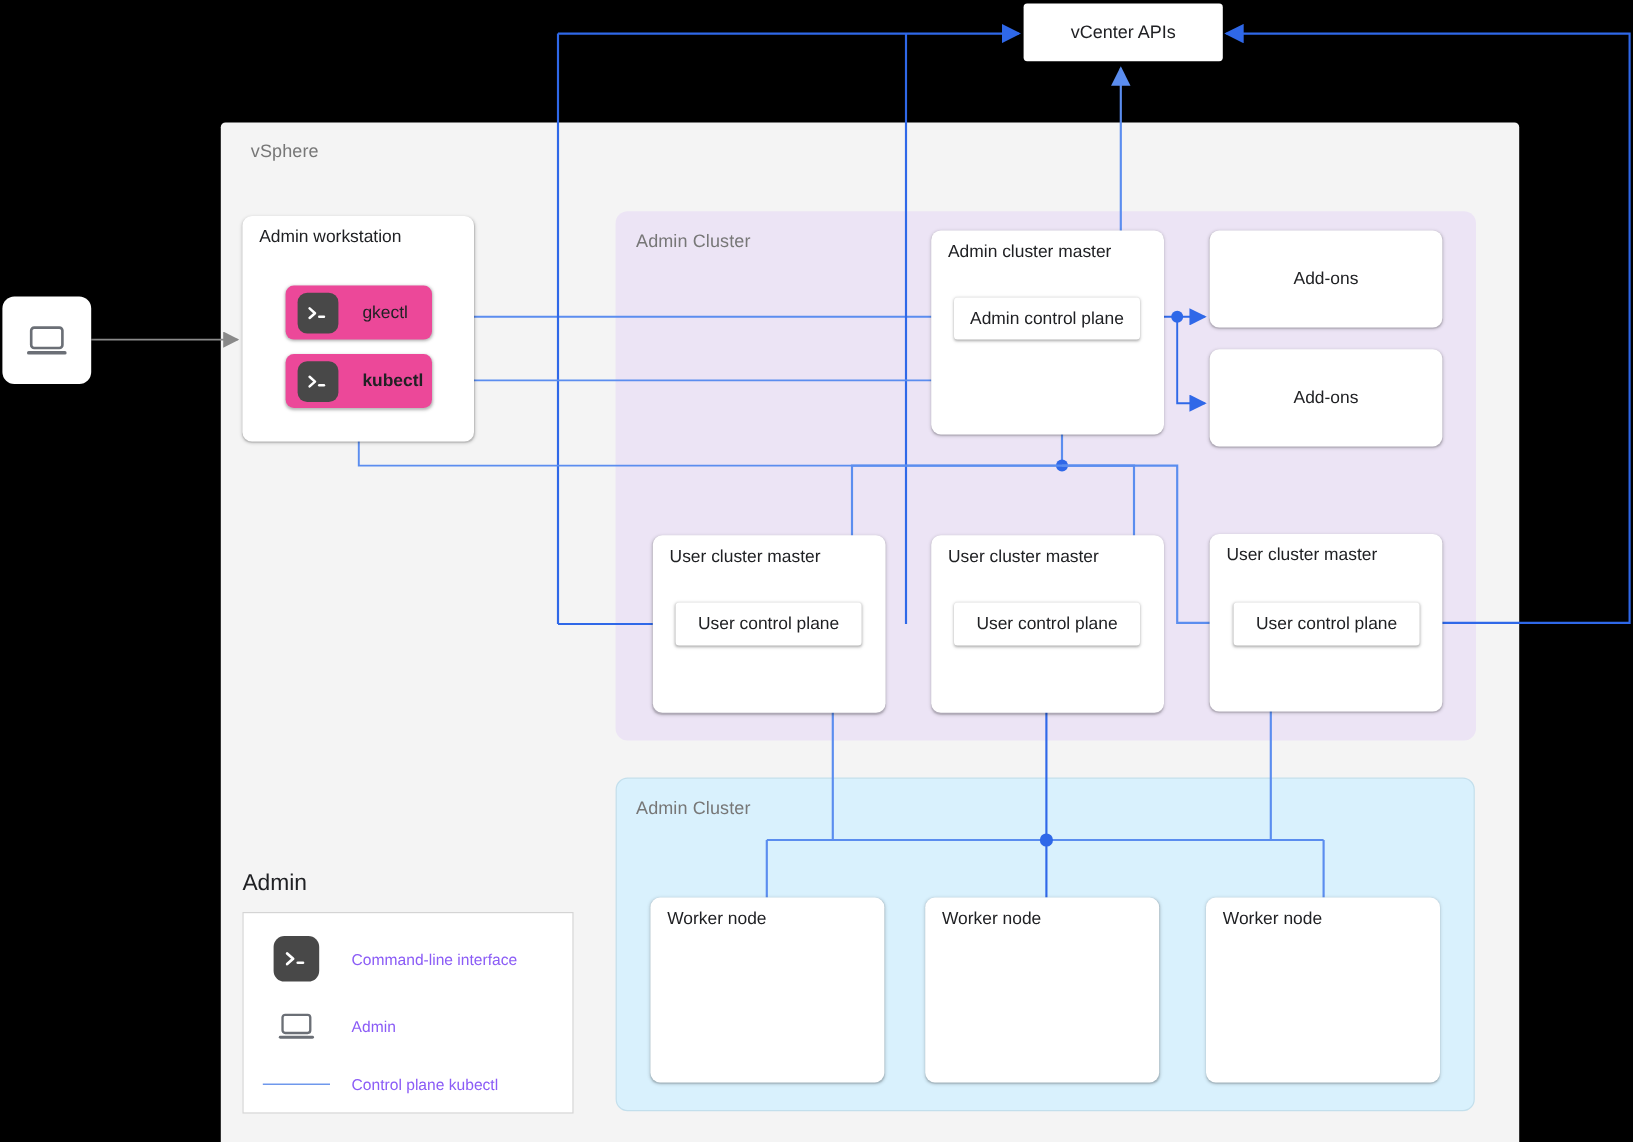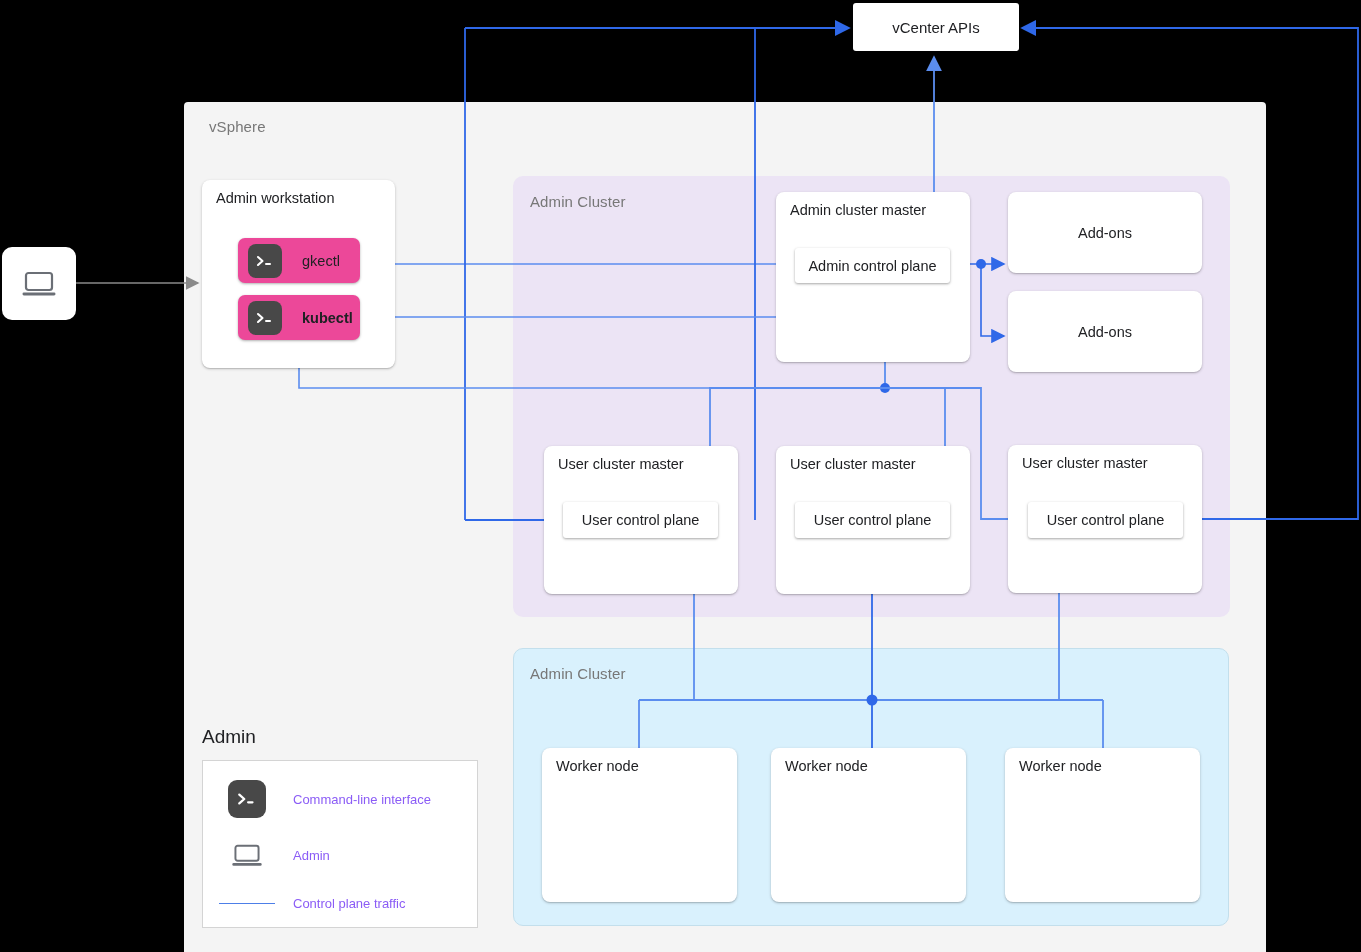--- a/index.html
+++ b/index.html
@@ -242,16 +242,16 @@
       <svg width="32" height="25" viewBox="0 0 36 28">
         <rect x="5" y="3" width="26" height="17" rx="2.5" fill="none" stroke="#6b6f76" stroke-width="2.2"></rect>
         <rect x="1.5" y="22.5" width="33" height="3" rx="1.4" fill="#6b6f76"></rect>
       </svg>
     </span>
     <span class="legend-text" style="margin-left:27px;">Admin</span>
   </div>
 
   <div class="legend-row" style="left:219px;top:896px;">
     <span class="legend-line"></span>
-    <span class="legend-text" style="margin-left:18px;">Control plane traffic</span>
+    <span class="legend-text" style="margin-left:18px;">Control plane kubectl</span>
   </div>
 
 </div>
 
 </body></html>

